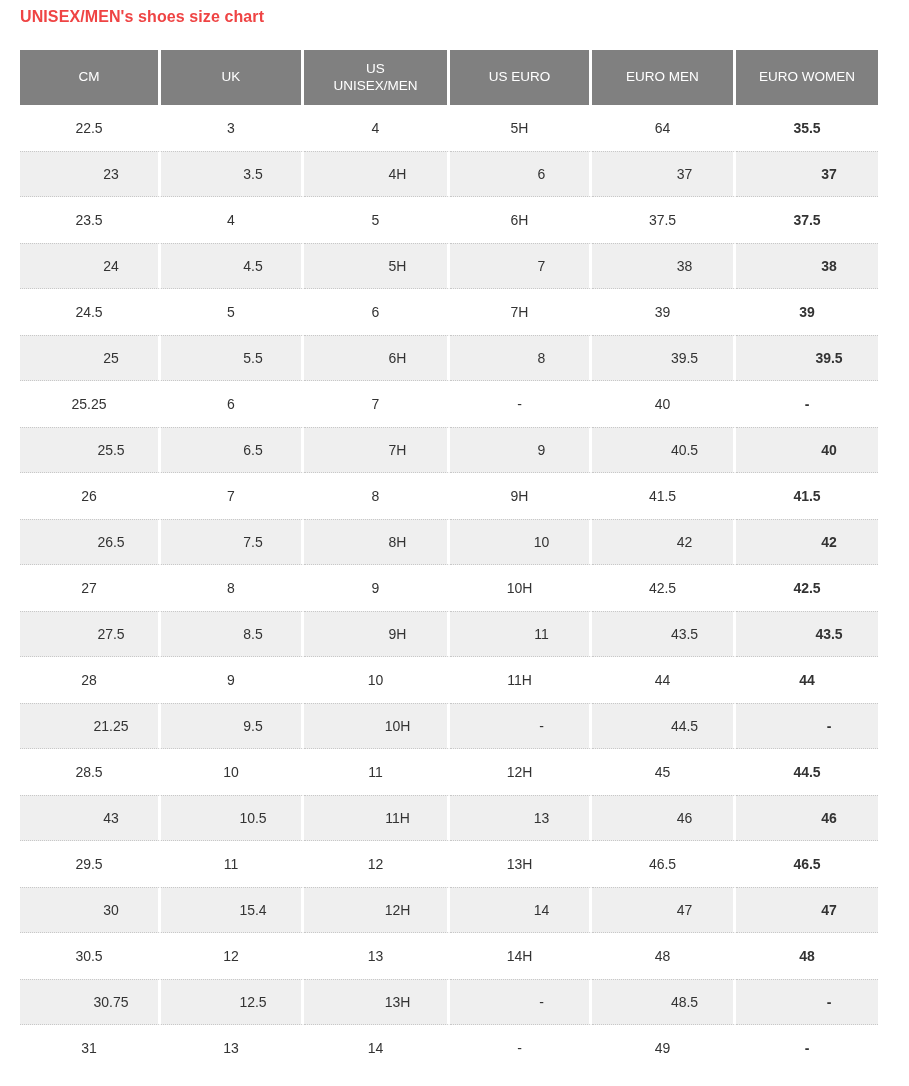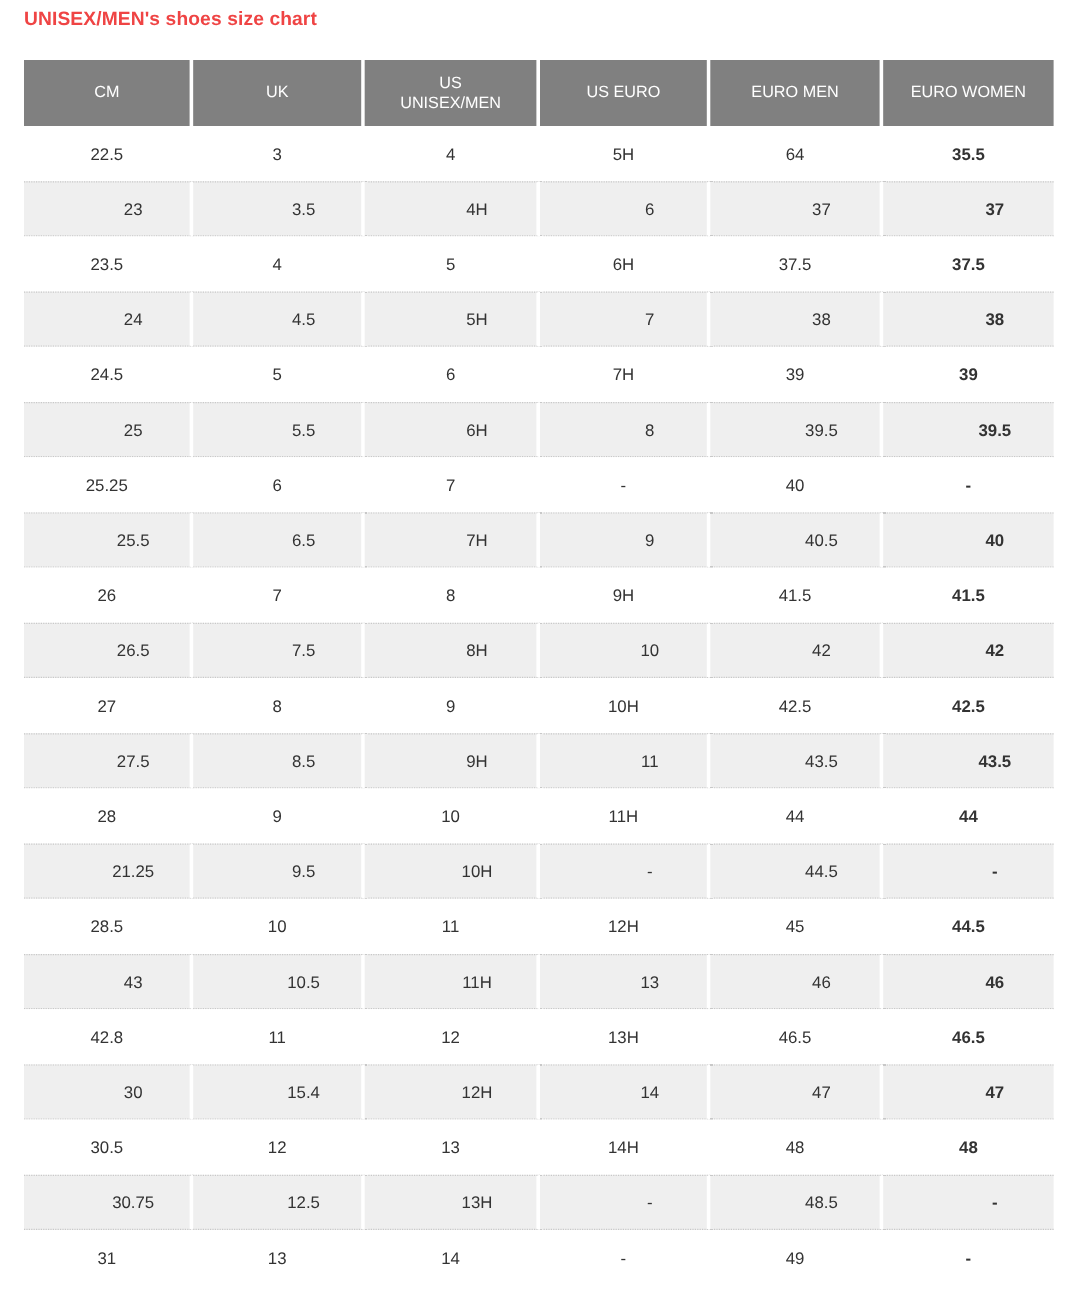--- a/index.html
+++ b/index.html
@@ -231,21 +231,21 @@
         </tr>
         <tr class="row-shaded">
           <td>43</td>
           <td>10.5</td>
           <td>11H</td>
           <td>13</td>
           <td>46</td>
           <td>46</td>
         </tr>
         <tr class="row-plain">
-          <td>42.8</td>
+          <td>29.5</td>
           <td>11</td>
           <td>12</td>
           <td>13H</td>
           <td>46.5</td>
           <td>46.5</td>
         </tr>
         <tr class="row-shaded">
           <td>30</td>
           <td>15.4</td>
           <td>12H</td>

